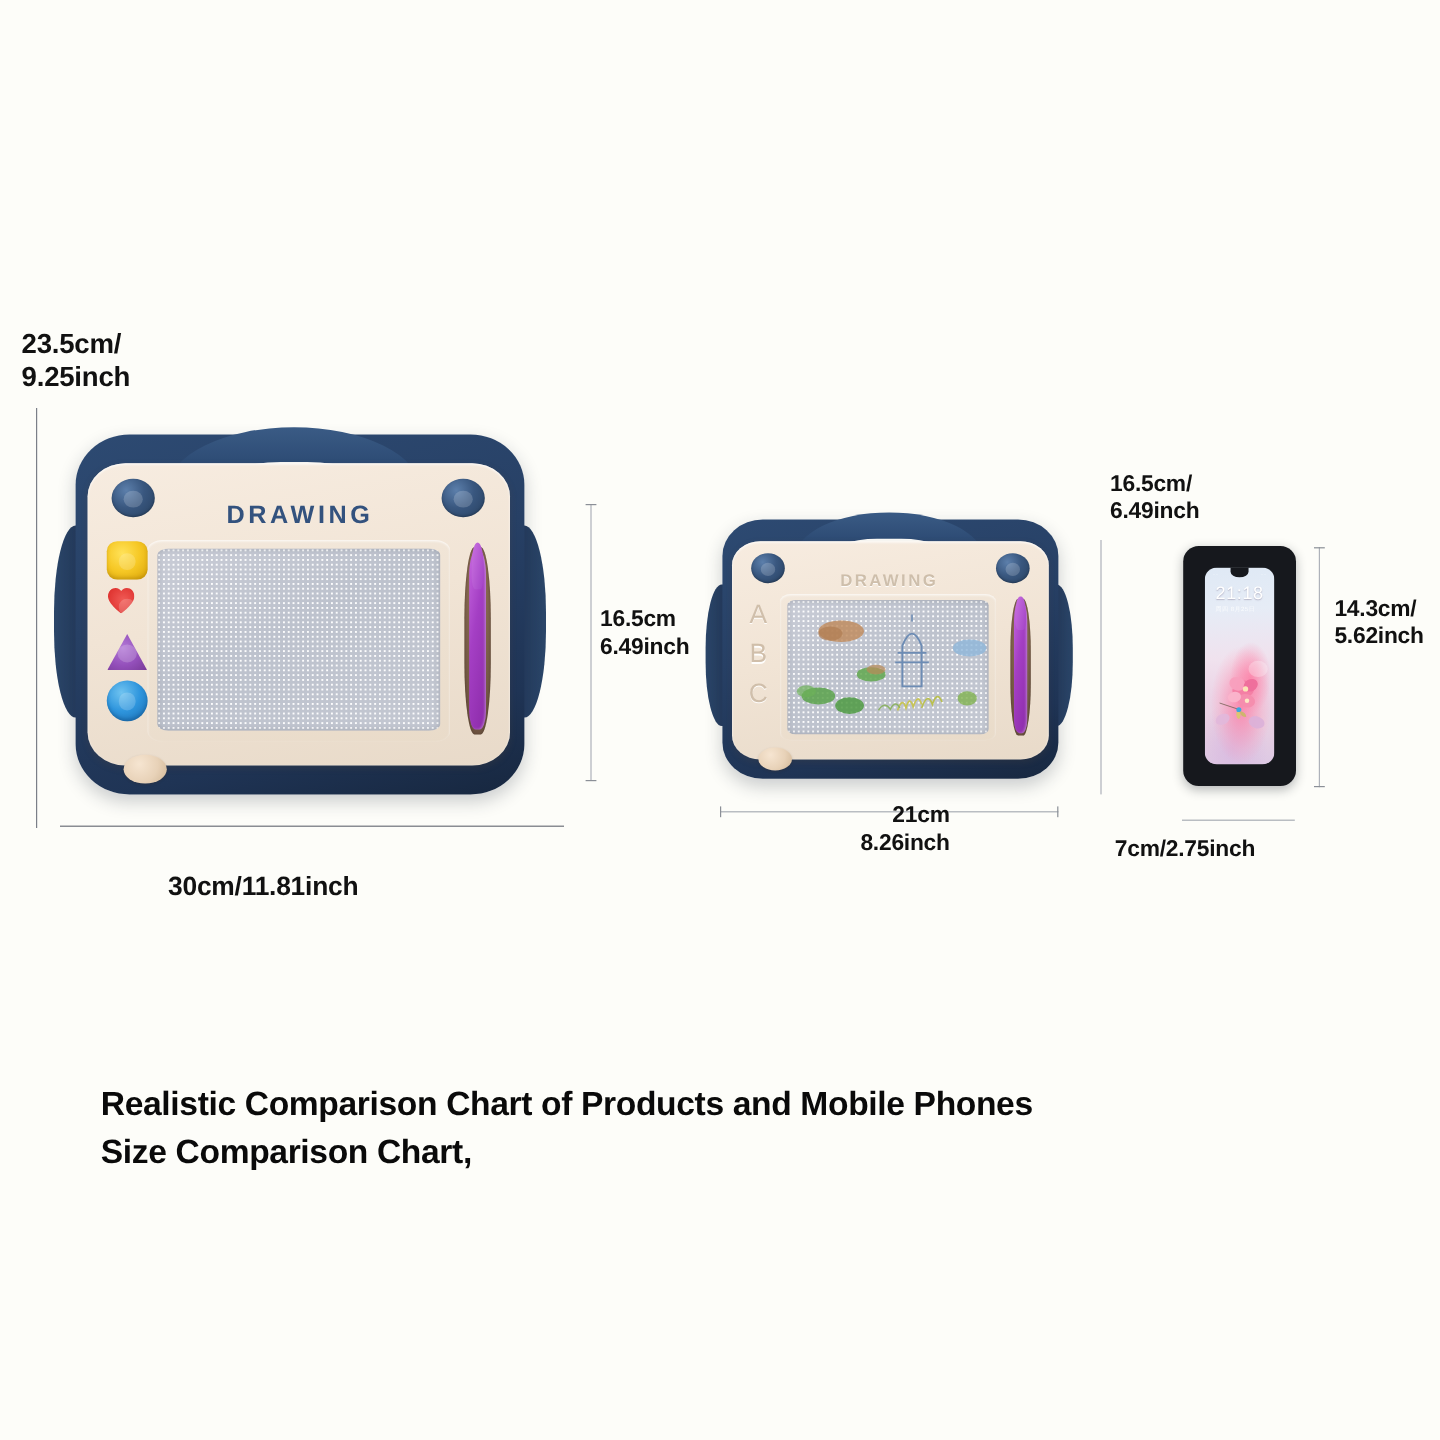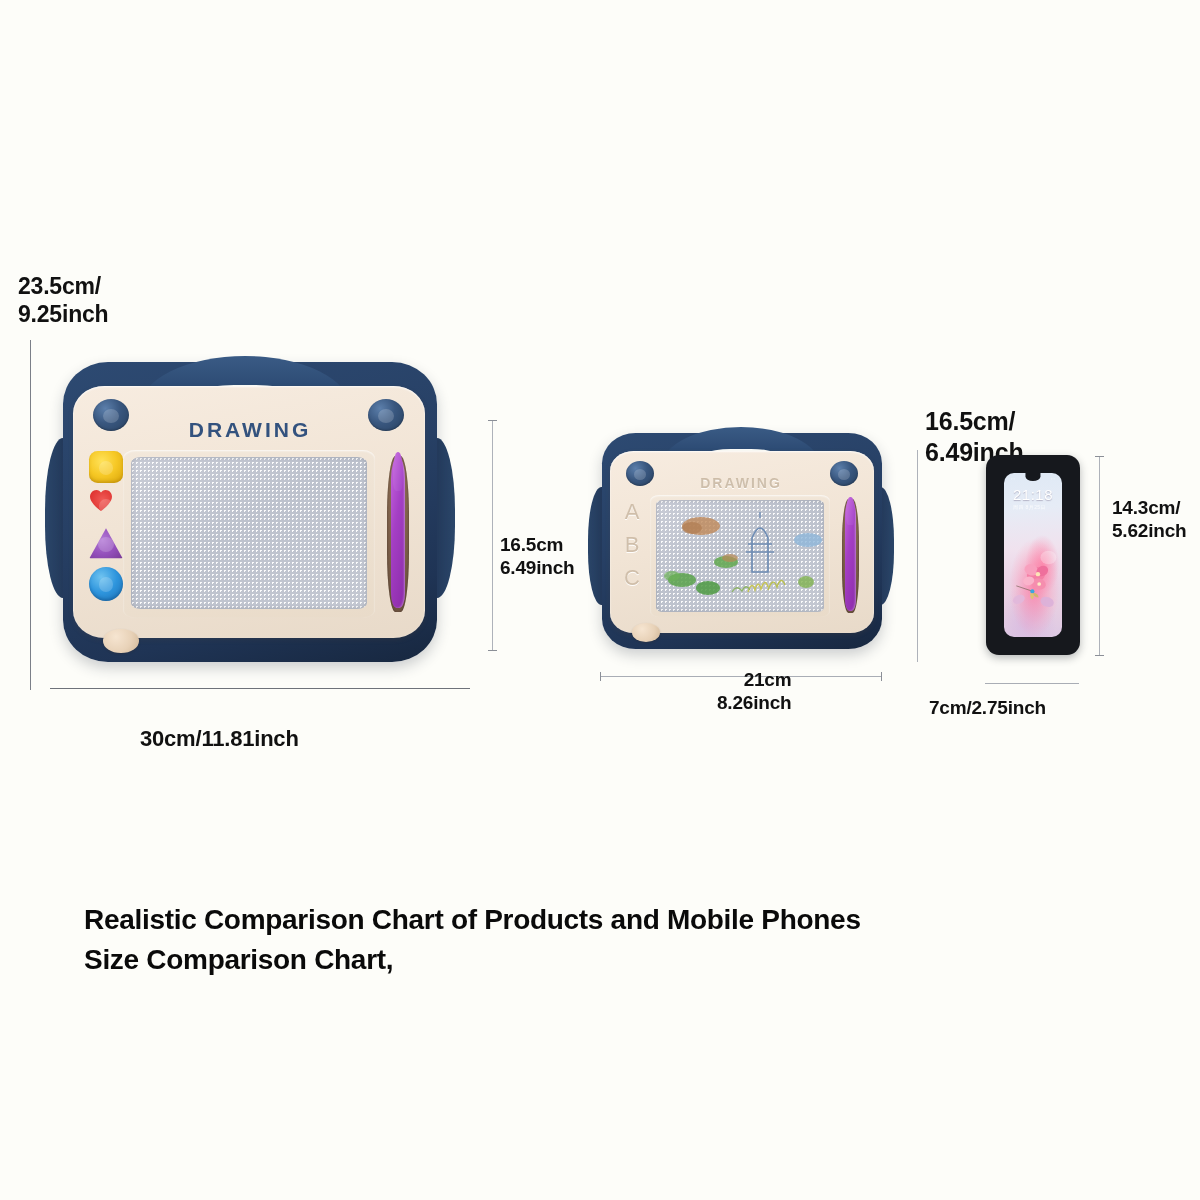--- a/index.html
+++ b/index.html
@@ -299,21 +299,21 @@
     <div class="pen-slot" style="left:342px; top:104px; width:22px; height:156px;"></div>
     <div class="pen" style="left:346px; top:106px; width:14px; height:150px;"></div>
 
     <div class="foot" style="left:58px; top:277px; width:36px; height:24px;"></div>
   </div>
 
   <div class="dim-line-v thin" style="left:492px; top:420px; height:230px;"></div>
   <div class="tick" style="left:488px; top:420px; width:9px; height:1px;"></div>
   <div class="tick" style="left:488px; top:650px; width:9px; height:1px;"></div>
 
-  <div class="dim-label" style="left:500px; top:505px; font-size:19px;margin-top:28px;">16.5cm
+  <div class="dim-label" style="left:500px; top:505px; font-size:19px;">16.5cm
 6.49inch</div>
 
   <div class="dim-line-h thin" style="left:600px; top:676px; width:282px;"></div>
   <div class="tick" style="left:600px; top:672px; width:1px; height:9px;"></div>
   <div class="tick" style="left:881px; top:672px; width:1px; height:9px;"></div>
 
   <div class="dim-label" style="left:717px; top:668px; font-size:19px; text-align:right;">21cm
 8.26inch</div>
 
   <div class="board" style="left:588px; top:425px; width:306px; height:230px;">
@@ -374,21 +374,21 @@
         <path d="M76 92 q5 -8 10 -1 q4 -8 8 -1" fill="none" stroke="#8fb36a" stroke-width="1.3"></path>
       </svg>
     </div>
 
     <div class="pen-slot" style="left:254px; top:74px; width:17px; height:114px;"></div>
     <div class="pen" style="left:257px; top:76px; width:11px; height:110px;"></div>
 
     <div class="foot" style="left:44px; top:198px; width:28px; height:19px;"></div>
   </div>
 
-  <div class="dim-label" style="left:925px; top:406px; font-size:25px;">16.5cm/
+  <div class="dim-label" style="left:925px; top:392px; font-size:19px;">16.5cm/
 6.49inch</div>
 
   <div class="dim-line-v thin" style="left:917px; top:450px; height:212px;"></div>
 
   <div class="dim-line-v thin" style="left:1099px; top:456px; height:200px;"></div>
   <div class="tick" style="left:1095px; top:456px; width:9px; height:1px;"></div>
   <div class="tick" style="left:1095px; top:655px; width:9px; height:1px;"></div>
 
   <div class="dim-label" style="left:1112px; top:496px; font-size:19px;">14.3cm/
 5.62inch</div>

